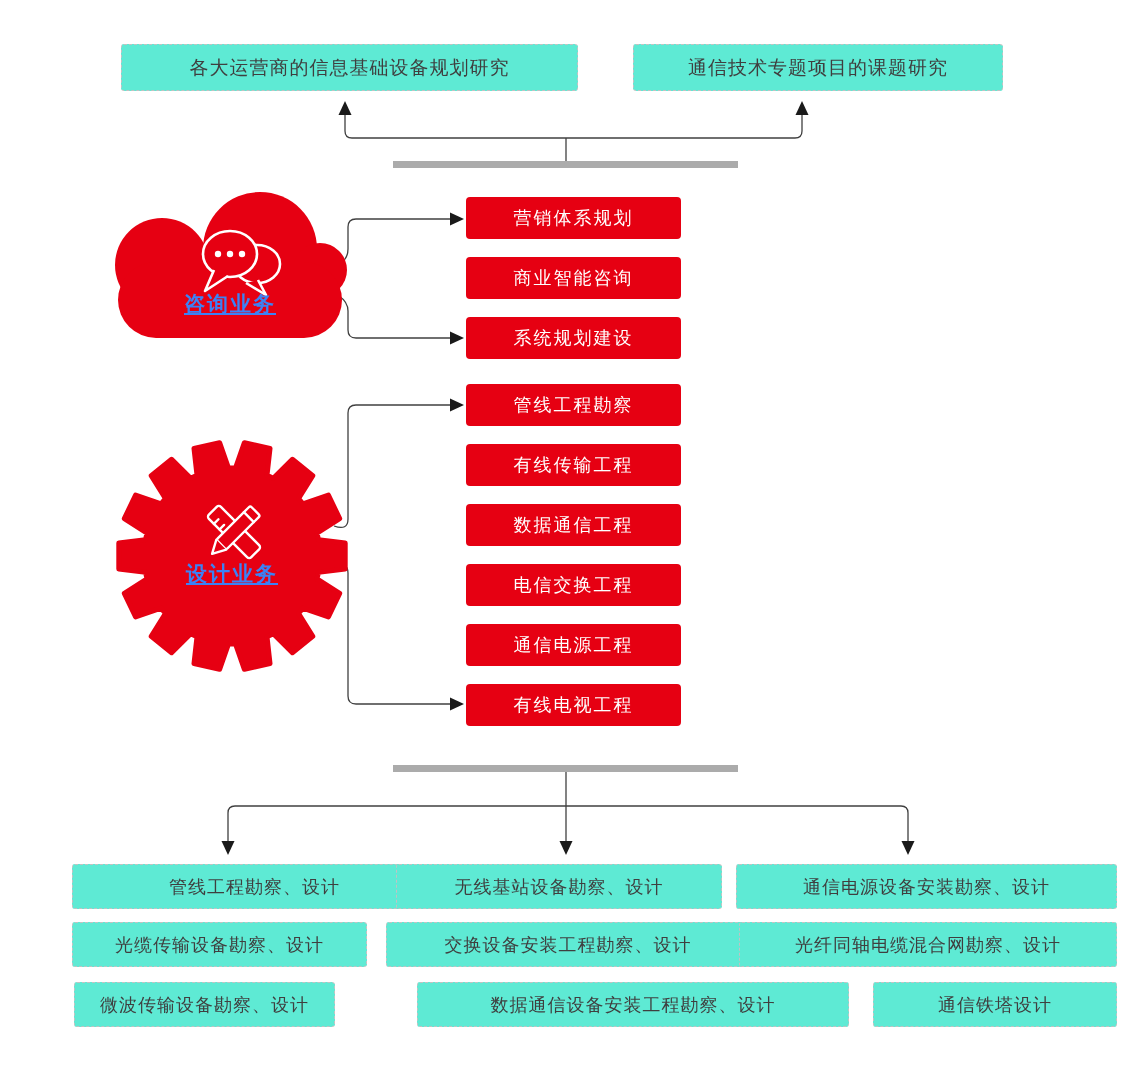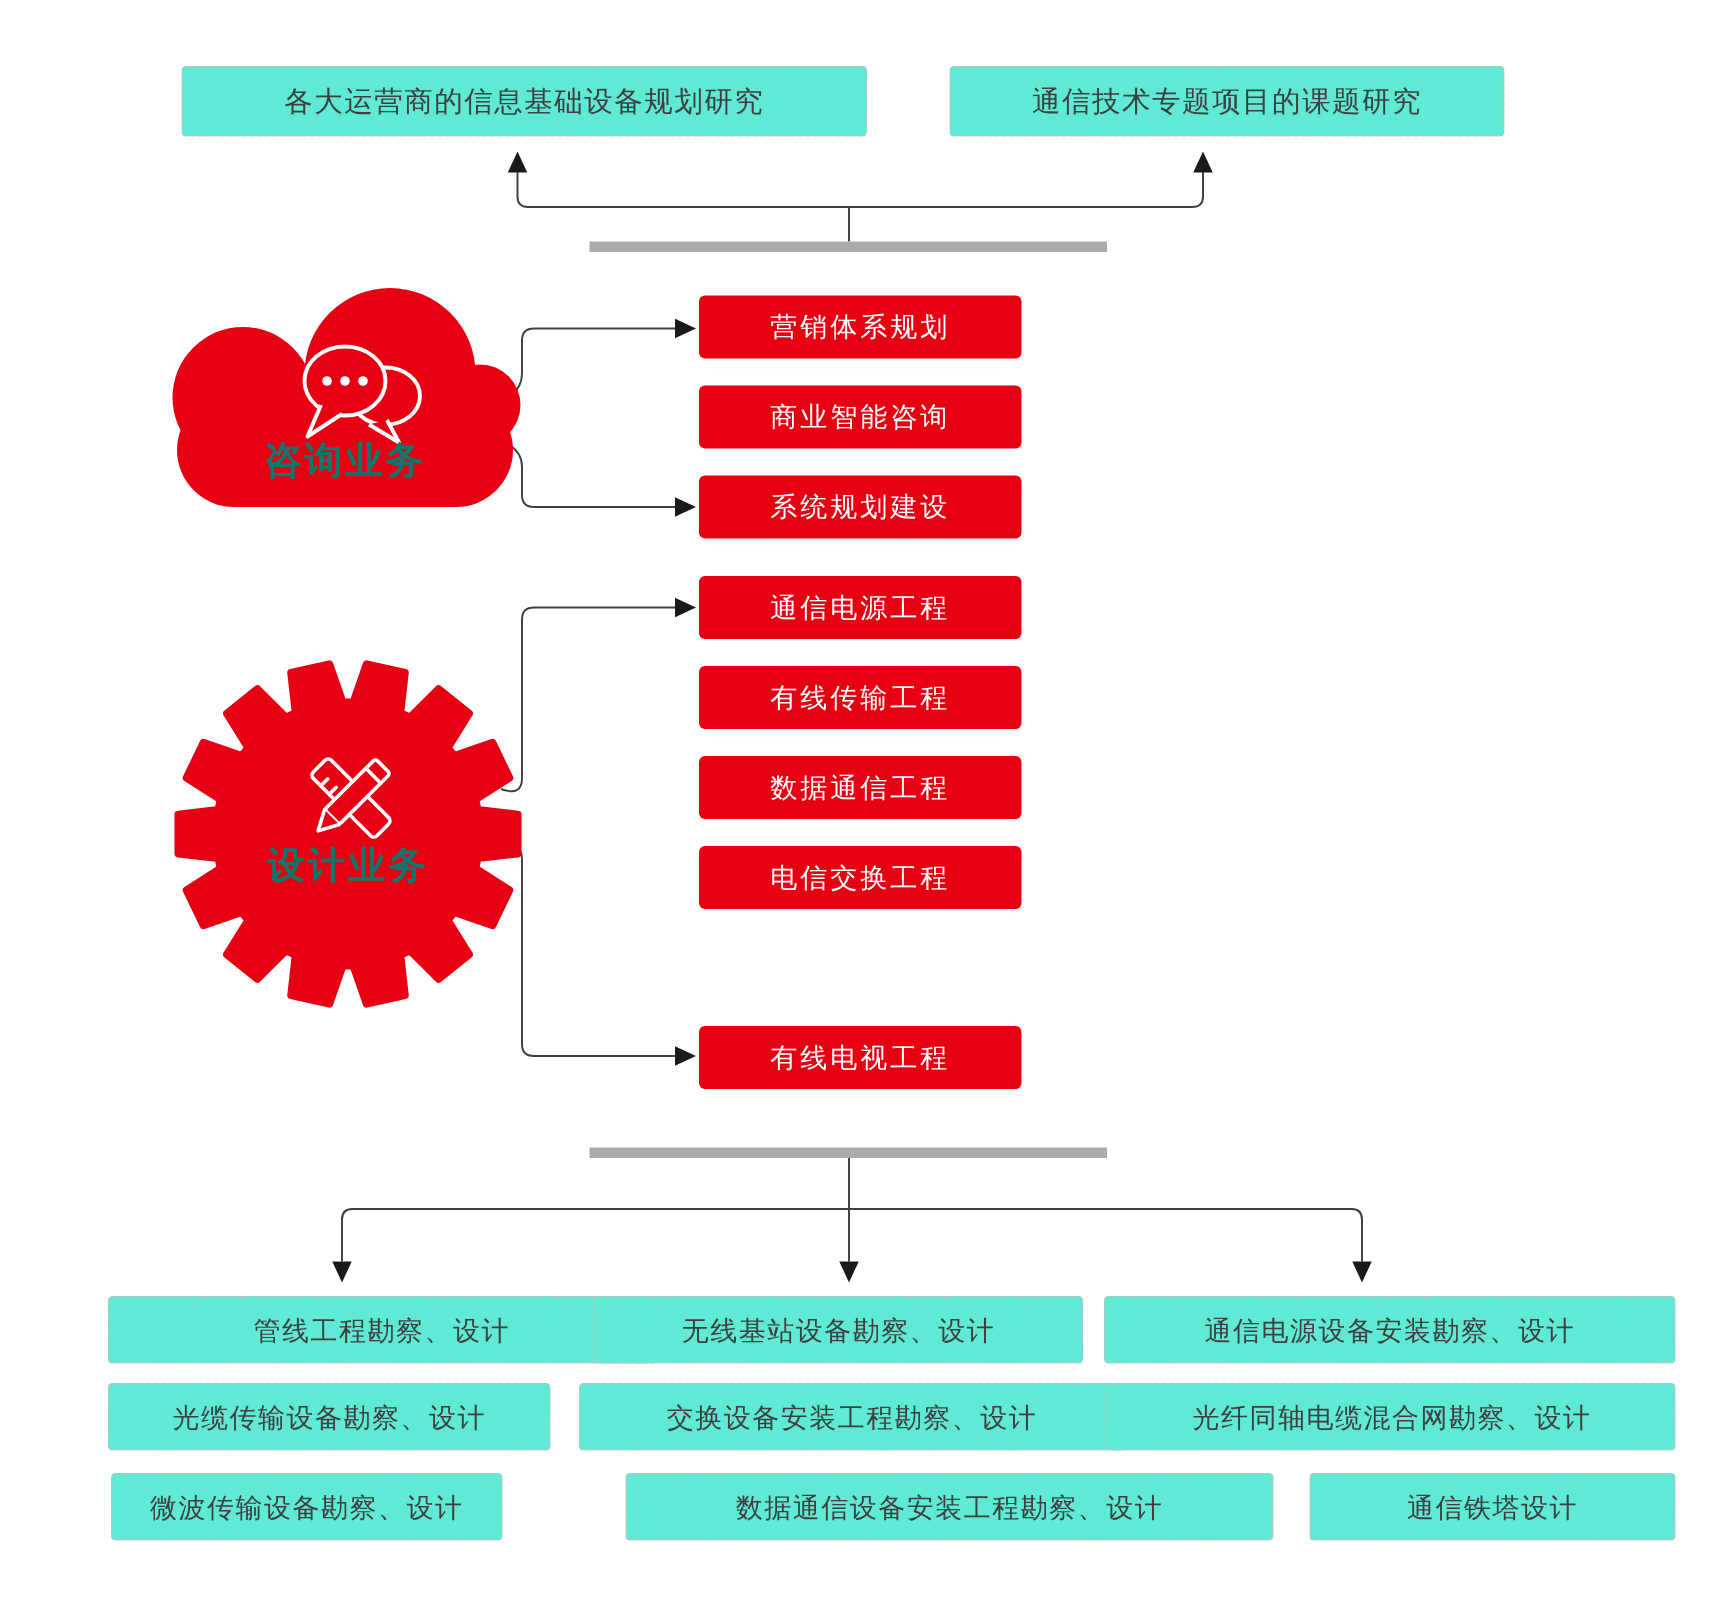--- a/index.html
+++ b/index.html
@@ -23,21 +23,21 @@
   }
   .research{height:47px;font-size:19px;}
   .red-box{
     position:absolute;left:466px;width:215px;height:42px;border-radius:4px;
     background:var(--red);display:flex;align-items:center;justify-content:center;
     color:#fff;font-size:18px;letter-spacing:2px;white-space:nowrap;
   }
   .shape-wrap{position:absolute;}
   .shape-label{
     position:absolute;left:0;width:100%;text-align:center;
-    color:#0f766e;font-size:25px;font-weight:bold;letter-spacing:2px;
+    color:#3b82f6;font-size:21px;font-weight:bold;letter-spacing:2px;text-decoration:underline;
   }
 </style>
 </head>
 <body>
 
 <div class="canvas">
 
   <svg class="overlay" width="1145" height="1074" viewBox="0 0 1145 1074">
     <g fill="none" stroke="var(--line)" stroke-width="1.3">
 
@@ -111,24 +111,25 @@
         <g transform="translate(122,96) rotate(45)">
           <rect x="-7" y="-30" width="14" height="48" rx="2" fill="var(--red)"></rect>
           <line x1="-7" y1="-21" x2="7" y2="-21"></line>
           <path d="M-7,18 L0,31 L7,18" fill="var(--red)"></path>
         </g>
       </g>
     </svg>
     <div class="shape-label" style="top:124px">设计业务</div>
   </div>
 
-  <div class="red-box" style="top:384px">通信电源工程</div>
+  <div class="red-box" style="top:384px">管线工程勘察</div>
   <div class="red-box" style="top:444px">有线传输工程</div>
   <div class="red-box" style="top:504px">数据通信工程</div>
   <div class="red-box" style="top:564px">电信交换工程</div>
+  <div class="red-box" style="top:624px">通信电源工程</div>
   <div class="red-box" style="top:684px">有线电视工程</div>
 
   <div class="dash-box" style="left:72px;top:864px;width:365px">管线工程勘察、设计</div>
   <div class="dash-box" style="left:396px;top:864px;width:326px">无线基站设备勘察、设计</div>
   <div class="dash-box" style="left:736px;top:864px;width:381px">通信电源设备安装勘察、设计</div>
 
   <div class="dash-box" style="left:72px;top:922px;width:295px">光缆传输设备勘察、设计</div>
   <div class="dash-box" style="left:386px;top:922px;width:364px">交换设备安装工程勘察、设计</div>
   <div class="dash-box" style="left:739px;top:922px;width:378px">光纤同轴电缆混合网勘察、设计</div>
 

